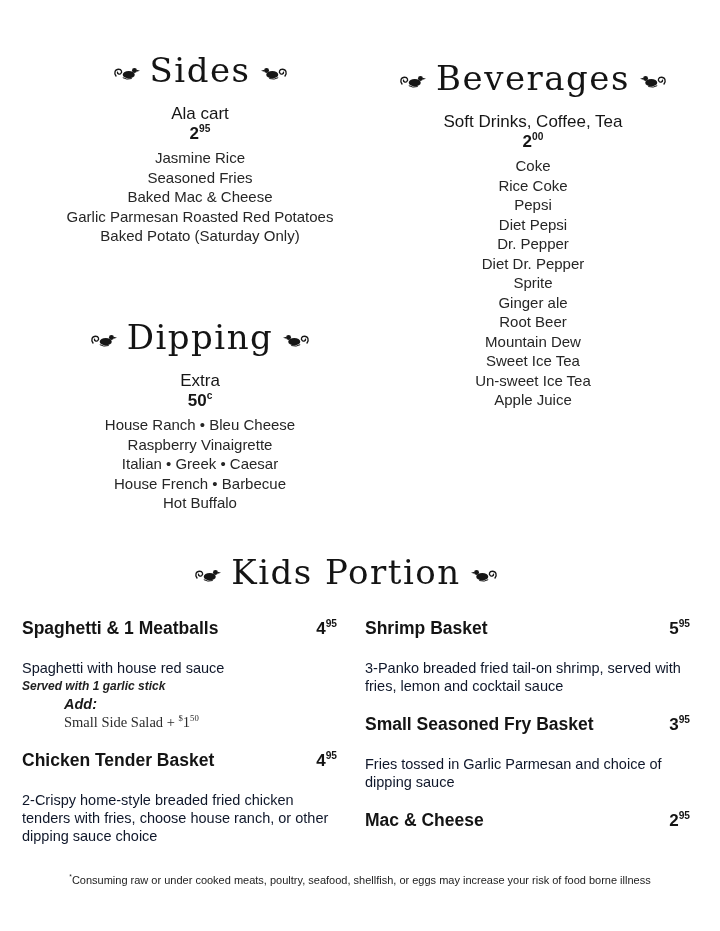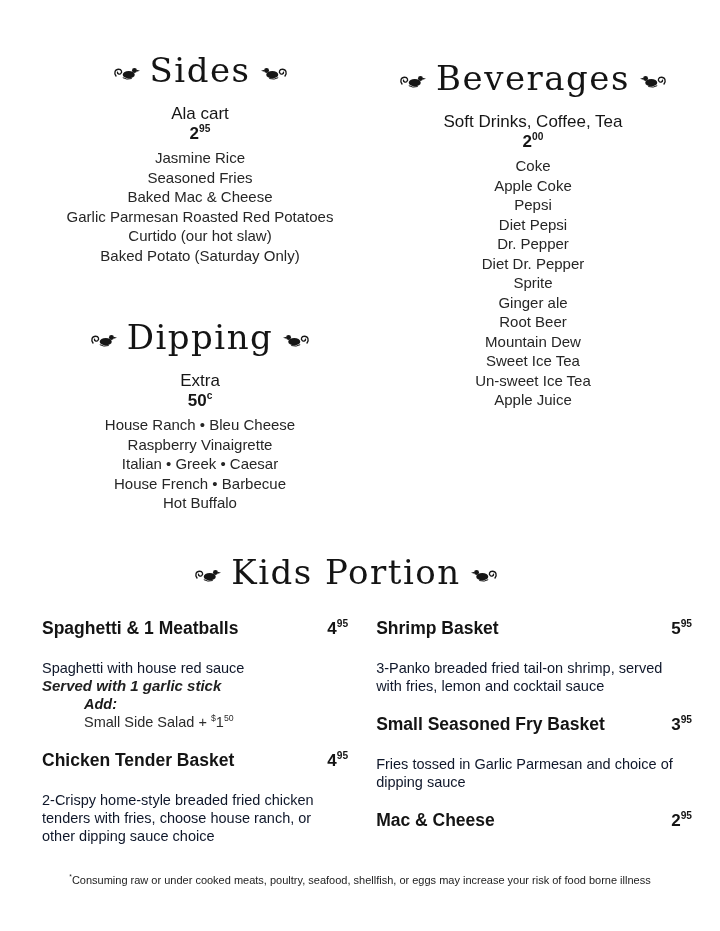--- a/index.html
+++ b/index.html
@@ -25,33 +25,33 @@
   sup { font-size:0.6em; vertical-align:super; line-height:0; }
 
   .plain-list { text-align:center; font-size:15px; line-height:19.5px; margin-top:4px; color:#262626; }
 
   
   .sides-block   { position:absolute; left:15px;  top:48px;  width:370px; }
   .dipping-block { position:absolute; left:15px;  top:315px; width:370px; }
   .bev-block     { position:absolute; left:383px; top:56px;  width:300px; }
   .kids-block    { position:absolute; left:0;     top:550px; width:692px; }
 
-  .kids-cols { display:flex; margin-top:24px; padding-left:42px; }
+  .kids-cols { display:flex; margin-top:24px; padding-left:22px; }
   .kids-col-left  { width:315px; margin-right:28px; }
   .kids-col-right { width:325px; }
 
   .kid-item { margin-bottom:19px; }
   .kid-head { display:flex; justify-content:space-between; align-items:baseline;
               font-weight:bold; font-size:17.5px; color:#141414; }
   .kid-price { font-weight:bold; font-size:17px; white-space:nowrap; margin-left:8px; }
   .kid-desc { font-size:14.5px; line-height:18px; color:#0f172a; margin-top:20px; }
-  .kid-note { font-size:15px; line-height:18px; font-style:italic; font-weight:600; color:#222; }
+  .kid-note { font-size:12px; line-height:18px; font-style:italic; font-weight:600; color:#222; }
   .kid-add  { margin-left:42px; }
   .add-label { font-size:14.5px; line-height:18px; font-style:italic; font-weight:bold; color:#1a1a1a; }
-  .add-line  { font-size:14.5px; line-height:18px; color:#2c2c2c; }
+  .add-line  { font-size:14.5px; line-height:18px; color:#2c2c2c;font-family:Liberation Serif, serif; }
 
   .footnote {
     position:absolute; top:874px; left:0; width:100%;
     text-align:center; font-size:11px; color:#222;
   }
   .watermark {
     position:absolute; top:885px; right:8px;
     font-size:31px; color:#c9c9c9; letter-spacing:1px; font-weight:400;
   }
 </style>
@@ -79,21 +79,20 @@
   </svg></span>
     </h1>
     <div class="subheading">Ala cart</div>
     <div class="price-line"><span>2</span><sup>95</sup></div>
     <div class="plain-list">
 
     <div class="plain-item">Jasmine Rice</div>
         <div class="plain-item">Seasoned Fries</div>
         <div class="plain-item">Baked Mac &amp; Cheese</div>
         <div class="plain-item">Garlic Parmesan Roasted Red Potatoes</div>
-        <div class="plain-item">Curtido (our hot slaw)</div>
         <div class="plain-item">Baked Potato (Saturday Only)</div>
       </div>
   </section>
 
   <section class="dipping-block">
     <h1 class="fancy-title">
       <span><svg class="bird" viewBox="0 0 36 22" aria-hidden="true">
     <path d="M4 15 C1 11 2.5 6 7.5 6 C11.5 6 12.8 10 10 12 C8 13.3 5.8 12 6 10" fill="none" stroke="#161616" stroke-width="1.8" stroke-linecap="round"></path>
     <ellipse cx="21" cy="13.2" rx="8" ry="5" fill="#161616"></ellipse>
     <circle cx="28.6" cy="7.6" r="3.3" fill="#161616"></circle>
@@ -137,21 +136,21 @@
     <circle cx="28.6" cy="7.6" r="3.3" fill="#161616"></circle>
     <path d="M31.4 6.6 L36 7.9 L31.4 9.3 Z" fill="#161616"></path>
     <path d="M13.5 17.5 Q18 20.5 24.5 18.5" fill="none" stroke="#161616" stroke-width="1.3" stroke-linecap="round"></path>
   </svg></span>
     </h1>
     <div class="subheading">Soft Drinks, Coffee, Tea</div>
     <div class="price-line"><span>2</span><sup>00</sup></div>
     <div class="plain-list">
 
     <div class="plain-item">Coke</div>
-        <div class="plain-item">Apple Coke</div>
+        <div class="plain-item">Rice Coke</div>
         <div class="plain-item">Pepsi</div>
         <div class="plain-item">Diet Pepsi</div>
         <div class="plain-item">Dr. Pepper</div>
         <div class="plain-item">Diet Dr. Pepper</div>
         <div class="plain-item">Sprite</div>
         <div class="plain-item">Ginger ale</div>
         <div class="plain-item">Root Beer</div>
         <div class="plain-item">Mountain Dew</div>
         <div class="plain-item">Sweet Ice Tea</div>
         <div class="plain-item">Un-sweet Ice Tea</div>

